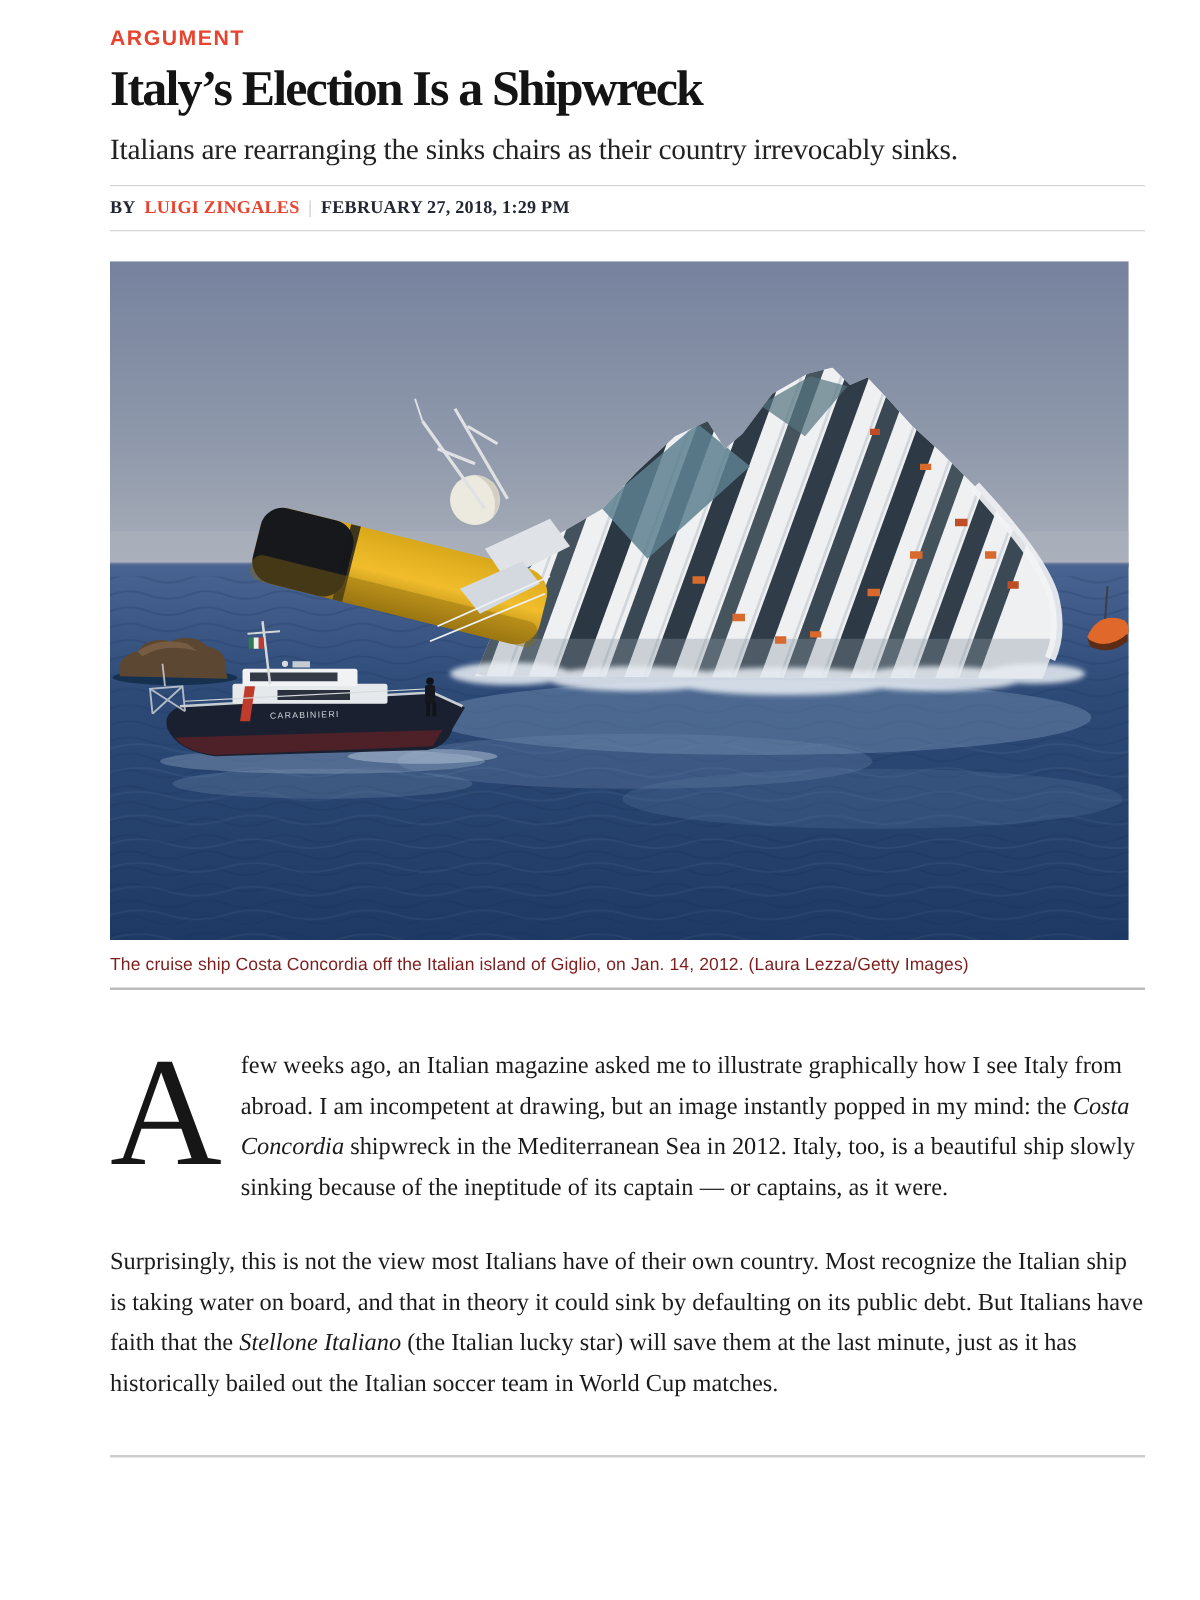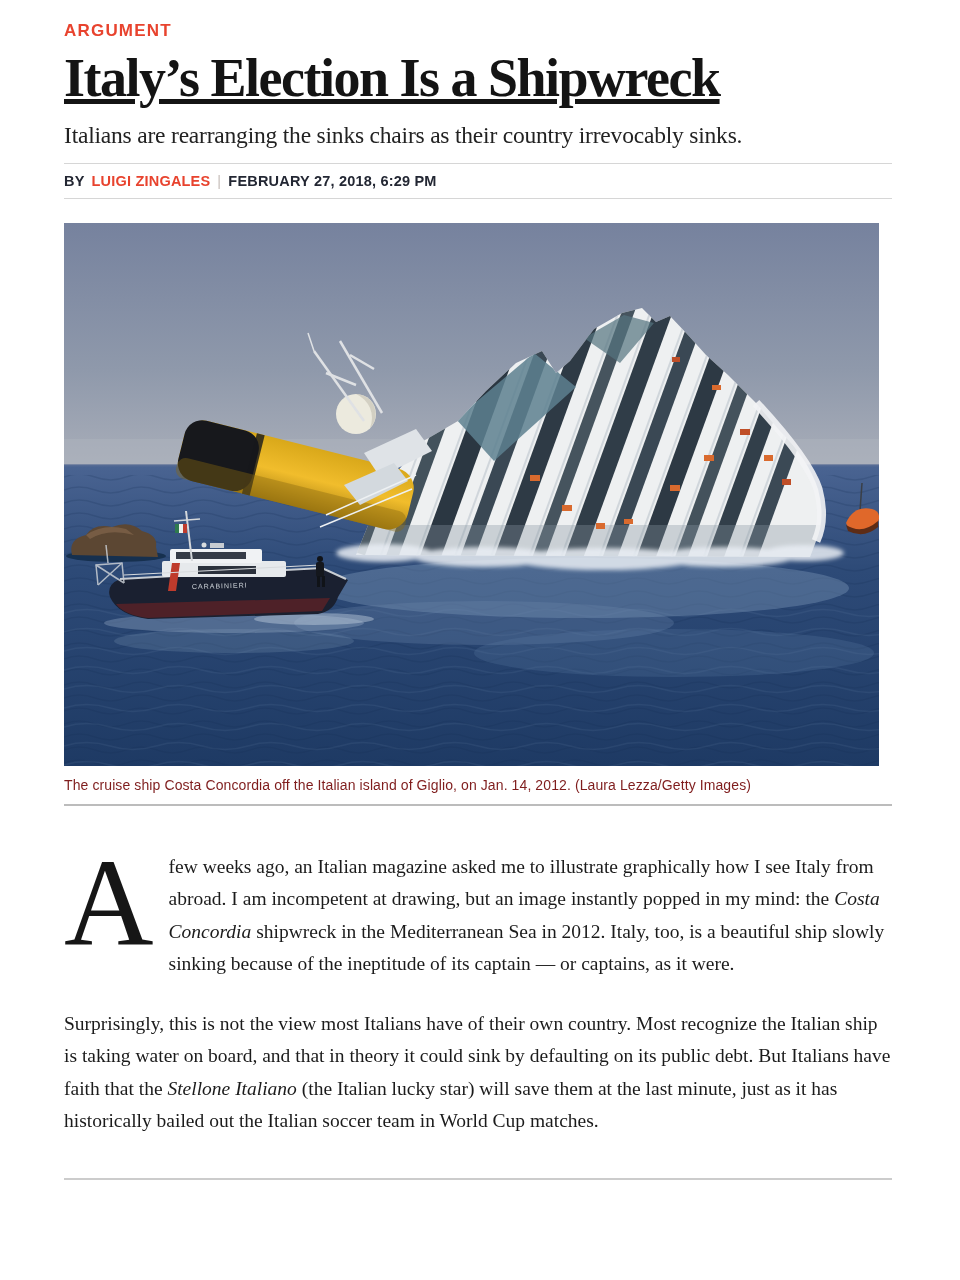--- a/index.html
+++ b/index.html
@@ -1,26 +1,26 @@
 <!DOCTYPE html>
 <html><head>
 <meta charset="utf-8">
 <style>
   html,body{margin:0;padding:0;background:#ffffff;}
   body{width:960px;height:1280px;overflow:hidden;color:#1a1a1a;
        font-family:"Liberation Serif","DejaVu Serif",serif;}
-  .content{margin-left:64px;width:828px;}
+  .content{margin-left:88px;width:828px;}
   .kicker{padding-top:21px;font-family:"Liberation Sans","DejaVu Sans",sans-serif;
           font-weight:bold;font-size:17px;letter-spacing:1.2px;color:#e8432e;}
-  h1.headline{margin:9px 0 0;font-weight:bold;font-size:54px;line-height:1.05;
-          letter-spacing:-1.5px;color:#141414;white-space:nowrap;text-decoration:underline;}
+  h1.headline{margin:9px 0 0;font-weight:bold;font-size:40px;line-height:1.05;
+          letter-spacing:-1.5px;color:#141414;white-space:nowrap;}
   .dek{margin-top:15px;font-size:23.5px;letter-spacing:-0.2px;color:#222;white-space:nowrap;}
   .rule-thin{border:none;border-top:1px solid #d6d6d6;margin:14px 0 0;}
   .byline-row{display:flex;align-items:center;gap:7px;padding:9px 0;
-          font-family:Liberation Sans, sans-serif;
+          font-family:Liberation Serif, serif;
           font-size:14.5px;font-weight:bold;letter-spacing:0.2px;color:#232733;}
   .byline-row .author{color:#e8432e;cursor:pointer;}
   .byline-row .sep{color:#c7beba;font-weight:normal;}
   figure.photo{margin:24px 0 0;}
   figure.photo svg{display:block;}
   .caption{font-family:"Liberation Sans","DejaVu Sans",sans-serif;font-size:14px;
           color:#7f1d1d;padding:11px 0 11px;border-bottom:2px solid #bcbcbc;letter-spacing:0.1px;}
   .body-copy{margin-top:45px;font-size:19.5px;line-height:32.5px;color:#1b1b1b;}
   .body-copy p{margin:0 0 27px;}
   .dropcap{float:left;font-size:124px;line-height:0.74;padding:7px 15px 0 0;color:#161616;}
@@ -37,21 +37,21 @@
   <h1 class="headline">Italy’s Election Is a Shipwreck</h1>
 
   <div class="dek">Italians are rearranging the sinks chairs as their country irrevocably sinks.</div>
 
   <hr class="rule-thin">
 
   <div class="byline-row">
     <span>BY</span>
     <span class="author">LUIGI ZINGALES</span>
     <span class="sep">|</span>
-    <span>FEBRUARY 27, 2018, 6:29 PM</span>
+    <span>FEBRUARY 27, 2018, 1:29 PM</span>
   </div>
 
   <hr class="rule-thin" style="margin-top:0;">
 
   <figure class="photo">
     <svg width="815" height="543" viewBox="0 0 815 543" role="img">
       <defs>
         <linearGradient id="sky" x1="0" y1="0" x2="0" y2="1">
           <stop offset="0" stop-color="#76829e"></stop>
             <stop offset="0.6" stop-color="#8f99ab"></stop>

